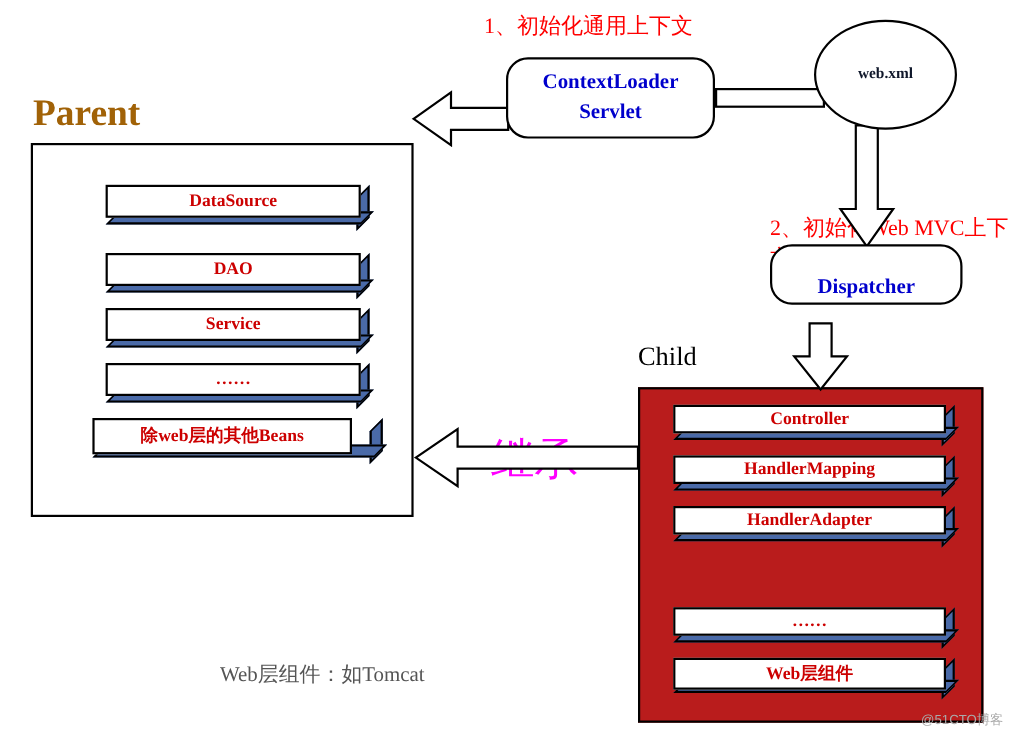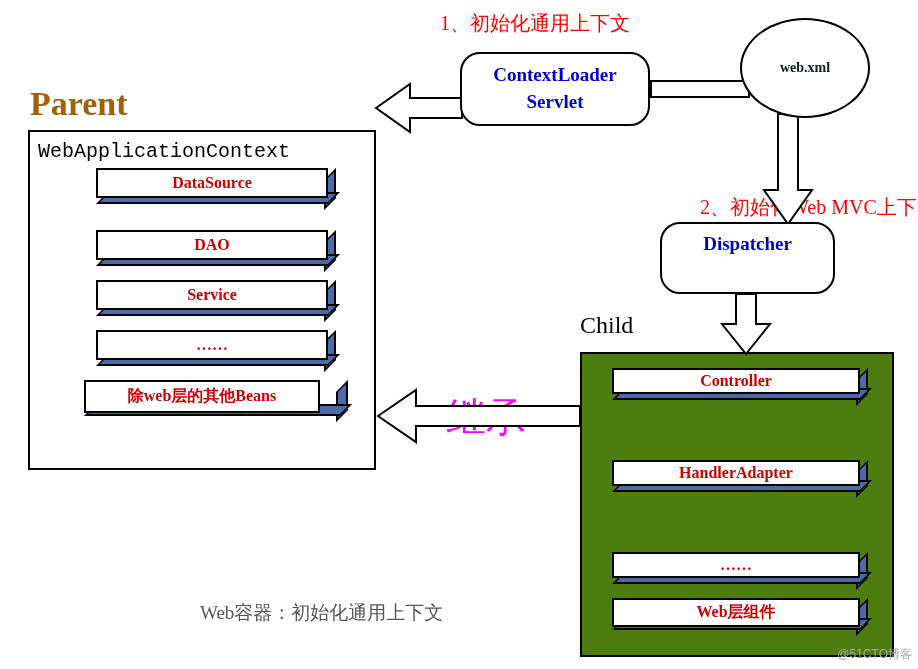--- a/index.html
+++ b/index.html
@@ -42,49 +42,48 @@
   .webxml{left:740px;top:18px;width:130px;height:100px;border:2px solid #000;border-radius:50%;background:#fff;display:flex;align-items:center;justify-content:center;z-index:4}
   .webxml .t{color:#0f172a;font-weight:bold;font-size:14px}
   
   
   .conn1{left:650px;top:80px;width:100px;height:18px;background:#fff;border:2px solid #000;z-index:2}
   
   
   .step2{left:700px;top:194px;color:#ff0000;font-size:20px}
   
   
-  .ds-box{left:660px;top:222px;width:175px;height:72px;border:2px solid #000;border-radius:20px;background:#fff;text-align:center;padding-top:7px;z-index:3}
+  .ds-box{left:700px;top:222px;width:175px;height:55px;border:2px solid #000;border-radius:20px;background:#fff;text-align:center;padding-top:24px;z-index:3}
   .ds-box .t{color:#0000cc;font-weight:bold;font-size:19px;line-height:1.4}
   
   
   .child-title{left:580px;top:312px;font-size:24px;font-weight:normal;color:#000000}
   
   
-  .child-box{left:580px;top:352px;width:314px;height:305px;border:2px solid #000;background:#4d7c0f}
+  .child-box{left:580px;top:352px;width:314px;height:305px;border:2px solid #000;background:#b91c1c}
   .cb1{left:30px;top:14px}
   .cb2{left:30px;top:60px}
   .cb3{left:30px;top:106px}
   .cb4{left:30px;top:152px}
   .cb5{left:30px;top:198px}
   .cb6{left:30px;top:244px}
   .cb1 .bean-front,.cb2 .bean-front,.cb3 .bean-front,.cb4 .bean-front,.cb5 .bean-front,.cb6 .bean-front{width:248px;padding:2px 0}
   
   
   .inherit-label{left:446px;top:390px;font-size:40px;color:#ff00ff}
   
   
   .wm{right:6px;bottom:6px;color:#aaa;font-size:12px;font-family:sans-serif}
 </style>
 </head>
 <body>
 
 <div class="abs parent-title">Parent</div>
 
 <div class="abs parent-box">
-  <div class="wac-label">WebApplicationContext</div>
 
   <div class="bean-3d pb1">
     <div class="bean-side" style="left:228px;top:6px;width:12px;height:30px;transform:skewY(-45deg)"></div>
     <div class="bean-bottom" style="left:6px;top:24px;width:232px;height:12px;transform:skewX(-45deg)"></div>
     <div class="bean-front"><span class="bean-txt">DataSource</span></div>
   </div>
   <div class="bean-3d pb3">
     <div class="bean-side" style="left:228px;top:6px;width:12px;height:30px;transform:skewY(-45deg)"></div>
     <div class="bean-bottom" style="left:6px;top:24px;width:232px;height:12px;transform:skewX(-45deg)"></div>
     <div class="bean-front"><span class="bean-txt">Service</span></div>
@@ -99,21 +98,21 @@
     <div class="bean-bottom" style="left:6px;top:24px;width:232px;height:12px;transform:skewX(-45deg)"></div>
     <div class="bean-front"><span class="bean-txt">……</span></div>
   </div>
   <div class="bean-3d pb5">
     <div class="bean-side" style="left:252px;top:6px;width:12px;height:30px;transform:skewY(-45deg)"></div>
     <div class="bean-bottom" style="left:6px;top:24px;width:256px;height:12px;transform:skewX(-45deg)"></div>
     <div class="bean-front"><span class="bean-txt">除web层的其他Beans</span></div>
   </div>
 </div>
 
-<div class="abs caption">Web容器：初始化通用上下文</div>
+<div class="abs caption">Web层组件：如Tomcat</div>
 
 <div class="abs step1">1、初始化通用上下文</div>
 
 <svg class="abs" style="left:372px;top:78px;z-index:2" width="94" height="62">
   <polygon points="4,30 38,6 38,20 90,20 90,40 38,40 38,54" fill="#fff" stroke="#000" stroke-width="2"></polygon>
 </svg>
 
 <div class="abs cll-box">
   <div class="t">ContextLoader</div>
   <div class="t">Servlet</div>
@@ -140,20 +139,25 @@
 </svg>
 
 <div class="abs child-title">Child</div>
 
 <div class="abs child-box">
   <div class="bean-3d cb1">
     <div class="bean-side" style="left:244px;top:6px;width:12px;height:26px;transform:skewY(-45deg)"></div>
     <div class="bean-bottom" style="left:6px;top:20px;width:248px;height:12px;transform:skewX(-45deg)"></div>
     <div class="bean-front"><span class="bean-txt">Controller</span></div>
   </div>
+  <div class="bean-3d cb2">
+    <div class="bean-side" style="left:244px;top:6px;width:12px;height:26px;transform:skewY(-45deg)"></div>
+    <div class="bean-bottom" style="left:6px;top:20px;width:248px;height:12px;transform:skewX(-45deg)"></div>
+    <div class="bean-front"><span class="bean-txt">HandlerMapping</span></div>
+  </div>
   <div class="bean-3d cb3">
     <div class="bean-side" style="left:244px;top:6px;width:12px;height:26px;transform:skewY(-45deg)"></div>
     <div class="bean-bottom" style="left:6px;top:20px;width:248px;height:12px;transform:skewX(-45deg)"></div>
     <div class="bean-front"><span class="bean-txt">HandlerAdapter</span></div>
   </div>
   <div class="bean-3d cb5">
     <div class="bean-side" style="left:244px;top:6px;width:12px;height:26px;transform:skewY(-45deg)"></div>
     <div class="bean-bottom" style="left:6px;top:20px;width:248px;height:12px;transform:skewX(-45deg)"></div>
     <div class="bean-front"><span class="bean-txt">……</span></div>
   </div>

